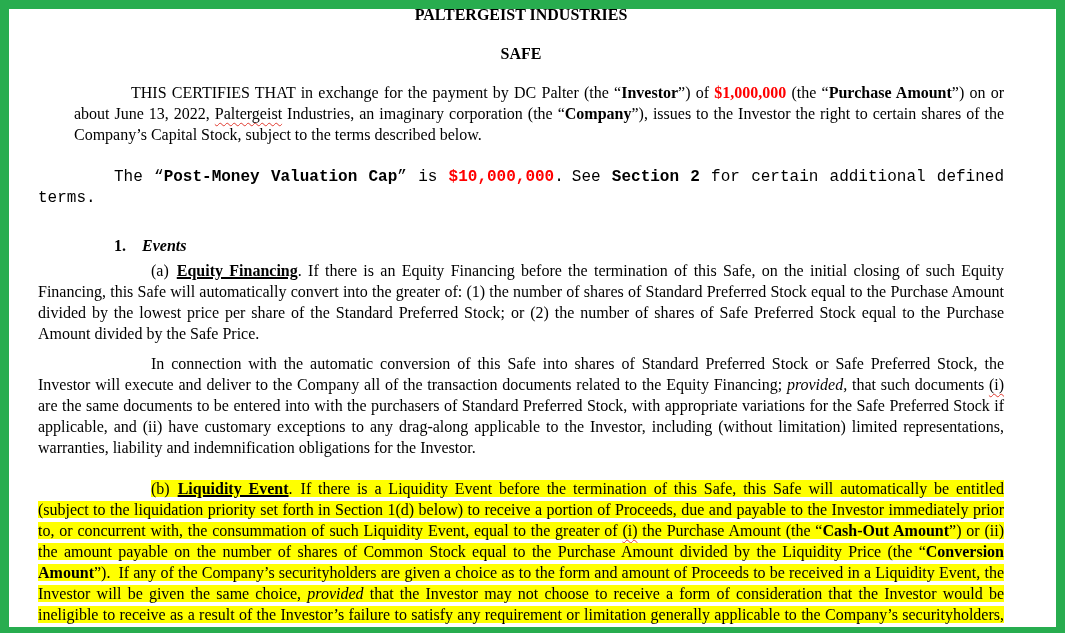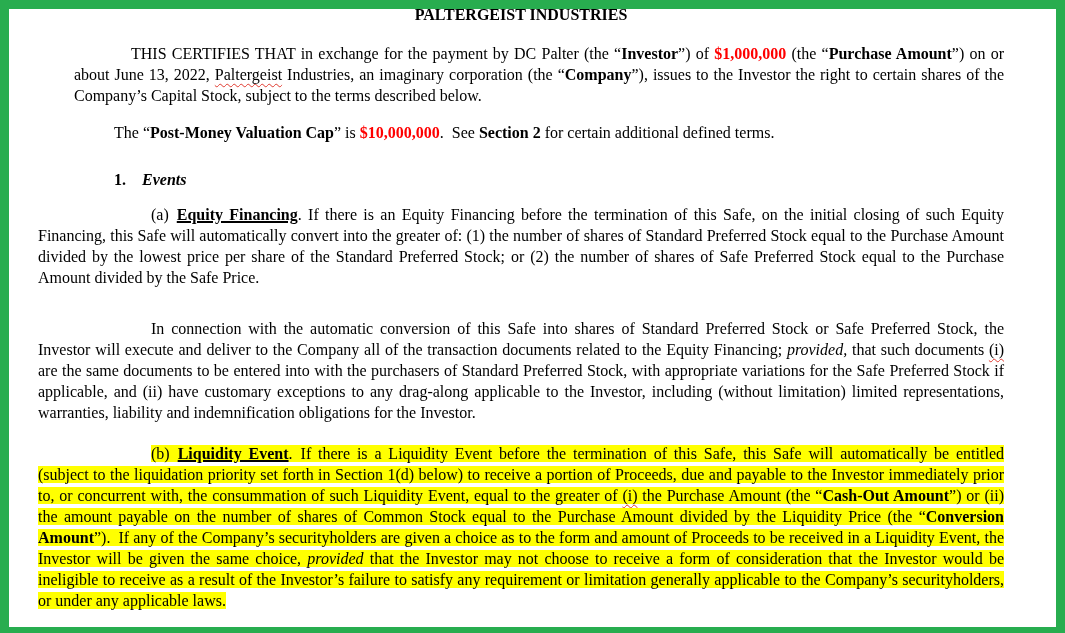--- a/index.html
+++ b/index.html
@@ -32,24 +32,24 @@
   .doc-subtitle {
     margin: 18px 0 0 0;
     text-align: center;
     font-weight: bold;
   }
   .para {
     margin: 0;
     text-align: justify;
   }
   .p-intro       { margin-top: 18px; text-indent: 57px; margin-left: 36px; }
-  .p-valuation   { margin-top: 16px; text-indent: 76px; }
+  .p-valuation   { margin-top: 22px; text-indent: 76px; font-family: Liberation Mono, monospace; }
   .p-events      { margin-top: 26px; text-indent: 76px; text-align: left; }
-  .p-equity      { margin-top: 14px; text-indent: 113px; }
-  .p-conversion  { margin-top: 30px; text-indent: 113px; }
+  .p-equity      { margin-top: 4px; text-indent: 113px; }
+  .p-conversion  { margin-top: 9px; text-indent: 113px; }
   .p-liquidity   { margin-top: 20px; text-indent: 113px; }
   .b   { font-weight: bold; }
   .i   { font-style: italic; }
   .u   { text-decoration: underline; text-decoration-thickness: 1.5px; }
   .red { color: var(--money-red); }
   .sq  {
     text-decoration: underline;
     text-decoration-style: wavy;
     text-decoration-color: var(--squiggle-red);
     text-decoration-thickness: 1px;
@@ -58,20 +58,21 @@
   }
   .hl { background-color: var(--hl-yellow); }
 </style>
 </head>
 <body>
 
 <div class="page">
 
   <div class="doc-title">PALTERGEIST INDUSTRIES</div>
 
+  <div class="doc-subtitle">SAFE</div>
 
   <p class="para p-intro"><span>THIS CERTIFIES THAT in exchange for the payment by DC Palter (the “</span><span class="b">Investor</span><span>”) of </span><span class="b red">$1,000,000</span><span> (the “</span><span class="b">Purchase Amount</span><span>”) on or about June 13, 2022, </span><span class="sq">Paltergeist</span><span> Industries, an imaginary corporation (the “</span><span class="b">Company</span><span>”), issues to the Investor the right to certain shares of the Company’s Capital Stock, subject to the terms described below.</span></p>
 
   <p class="para p-valuation"><span>The “</span><span class="b">Post-Money Valuation Cap</span><span>” is </span><span class="b red">$10,000,000</span><span>. See </span><span class="b">Section 2</span><span> for certain additional defined terms.</span></p>
 
   <p class="para p-events"><span class="b">1.</span><span> </span><span class="b i">Events</span></p>
 
   <p class="para p-equity"><span>(a) </span><span class="b u">Equity Financing</span><span>. If there is an Equity Financing before the termination of this Safe, on the initial closing of such Equity Financing, this Safe will automatically convert into the greater of: (1) the number of shares of Standard Preferred Stock equal to the Purchase Amount divided by the lowest price per share of the Standard Preferred Stock; or (2) the number of shares of Safe Preferred Stock equal to the Purchase Amount divided by the Safe Price.</span></p>
 
   <p class="para p-conversion"><span>In connection with the automatic conversion of this Safe into shares of Standard Preferred Stock or Safe Preferred Stock, the Investor will execute and deliver to the Company all of the transaction documents related to the Equity Financing; </span><span class="i">provided,</span><span> that such documents </span><span class="sq">(i)</span><span> are the same documents to be entered into with the purchasers of Standard Preferred Stock, with appropriate variations for the Safe Preferred Stock if applicable, and (ii) have customary exceptions to any drag-along applicable to the Investor, including (without limitation) limited representations, warranties, liability and indemnification obligations for the Investor.</span></p>

